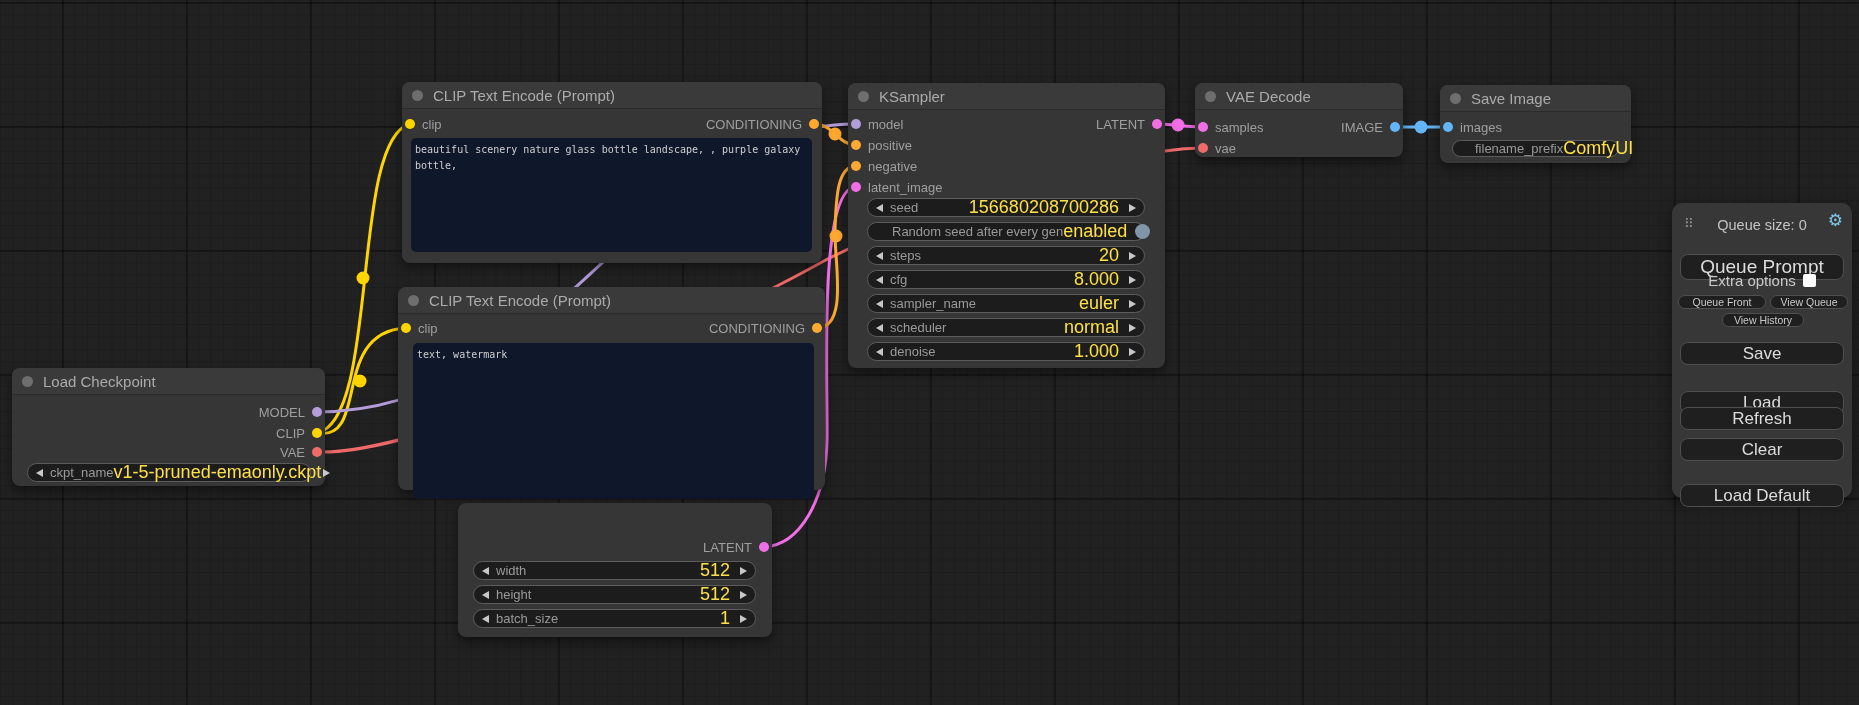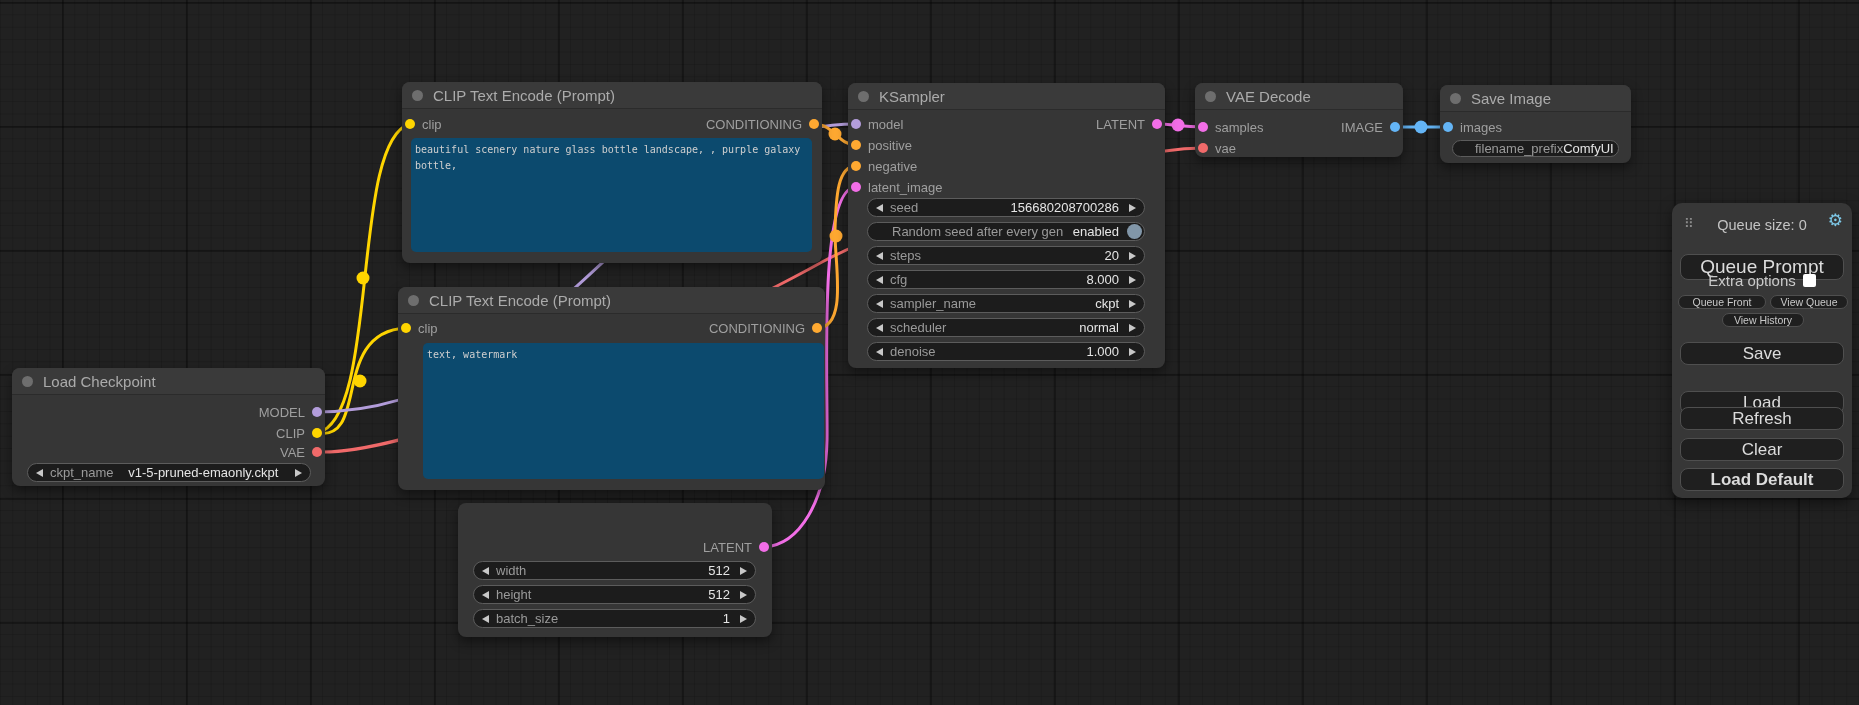--- a/index.html
+++ b/index.html
@@ -22,28 +22,28 @@
     background:#3a3a3a;border-bottom:1px solid #2b2b2b;border-radius:8px 8px 0 0;}
   .ndot{width:11px;height:11px;border-radius:50%;background:#6e6e6e;flex:0 0 auto;}
   .ntitle{font-size:15px;color:#ababab;white-space:nowrap;}
   .port{position:absolute;display:flex;align-items:center;gap:7px;height:16px;}
   .port.in{left:3px;}
   .port.out{right:3px;}
   .plabel{font-size:13px;color:#9f9f9f;white-space:nowrap;}
   .pdot{width:10px;height:10px;border-radius:50%;flex:0 0 auto;}
   .c-model{background:#B39DDB}.c-clip{background:#FFD500}.c-vae{background:#F16A6A}
   .c-cond{background:#FFA931}.c-latent{background:#F26EE7}.c-image{background:#64B5F6}
-  .prompt{position:absolute;background:#0c4a6e;border-radius:5px;color:#cfcfcf;
+  .prompt{position:absolute;background:#0f172a;border-radius:5px;color:#cfcfcf;
     font-family:"DejaVu Sans Mono",monospace;font-size:10px;line-height:16px;
     padding:4px 4px;white-space:pre-wrap;word-break:normal;overflow:hidden;}
   .widget{position:absolute;height:19px;display:flex;align-items:center;
     background:#1c1c1c;border:1px solid #5c5c5c;border-radius:10px;}
   .wlabel{font-size:13px;color:#9a9a9a;margin-left:7px;white-space:nowrap;}
   .wlabel.indent{margin-left:24px;}
-  .wvalue{font-size:13px;color:#e5e5e5;margin-left:auto;margin-right:8px;white-space:nowrap;}
+  .wvalue{font-size:18px;color:#fde047;margin-left:auto;margin-right:8px;white-space:nowrap;}
   .wvalue.center{margin:0 auto;}
   .arrow-l{width:0;height:0;border-right:7px solid #c8c8c8;border-top:4.5px solid transparent;
     border-bottom:4.5px solid transparent;margin-left:8px;flex:0 0 auto;}
   .arrow-r{width:0;height:0;border-left:7px solid #c8c8c8;border-top:4.5px solid transparent;
     border-bottom:4.5px solid transparent;margin-right:8px;margin-left:2px;flex:0 0 auto;}
   .toggle-circle{width:15px;height:15px;border-radius:50%;background:#8196A8;
     margin-right:2px;flex:0 0 auto;}
   .qpanel{position:absolute;z-index:3;background:#373737;border-radius:10px;
     box-shadow:0 5px 14px rgba(0,0,0,.5);}
   .qhandle{position:absolute;left:12px;top:14px;font-size:13px;color:#8a8a8a;line-height:13px;}
@@ -129,21 +129,21 @@
       <span class="ntitle">CLIP Text Encode (Prompt)</span>
     </div>
     <div class="port in" style="top:33px;">
       <span class="pdot c-clip"></span>
       <span class="plabel">clip</span>
     </div>
     <div class="port out" style="top:33px;">
       <span class="plabel">CONDITIONING</span>
       <span class="pdot c-cond"></span>
     </div>
-    <div class="prompt" style="left:25px;top:56px;width:401px;height:136px;">text, watermark</div>
+    <div class="prompt" style="left:15px;top:56px;width:401px;height:156px;">text, watermark</div>
   </div>
 
   <div class="node" style="left:458px;top:503px;width:314px;height:134px;">
     <div class="port out" style="top:36px;">
       <span class="plabel">LATENT</span>
       <span class="pdot c-latent"></span>
     </div>
     <div class="widget" style="top:58px;left:15px;width:283px;">
       <span class="arrow-l"></span>
       <span class="wlabel">width</span>
@@ -208,21 +208,21 @@
     </div>
     <div class="widget" style="top:187px;left:19px;width:278px;">
       <span class="arrow-l"></span>
       <span class="wlabel">cfg</span>
       <span class="wvalue">8.000</span>
       <span class="arrow-r"></span>
     </div>
     <div class="widget" style="top:211px;left:19px;width:278px;">
       <span class="arrow-l"></span>
       <span class="wlabel">sampler_name</span>
-      <span class="wvalue">ckpt</span>
+      <span class="wvalue">euler</span>
       <span class="arrow-r"></span>
     </div>
     <div class="widget" style="top:235px;left:19px;width:278px;">
       <span class="arrow-l"></span>
       <span class="wlabel">scheduler</span>
       <span class="wvalue">normal</span>
       <span class="arrow-r"></span>
     </div>
     <div class="widget" style="top:259px;left:19px;width:278px;">
       <span class="arrow-l"></span>
@@ -275,16 +275,16 @@
       <span>Extra options</span>
       <span class="qcheck"></span>
     </div>
     <div class="qbtn small" style="left:6px;width:88px;top:92px;">Queue Front</div>
     <div class="qbtn small" style="left:98px;width:78px;top:92px;">View Queue</div>
     <div class="qbtn small" style="left:50px;width:82px;top:110px;">View History</div>
     <div class="qbtn mid" style="top:139px;">Save</div>
     <div class="qbtn mid" style="top:188px;">Load</div>
     <div class="qbtn mid" style="top:204px;">Refresh</div>
     <div class="qbtn mid" style="top:235px;">Clear</div>
-    <div class="qbtn mid" style="top:265px;font-weight:bold;">Load Default</div>
+    <div class="qbtn mid" style="top:281px;">Load Default</div>
   </div>
 
 </div>
 
 </body></html>

